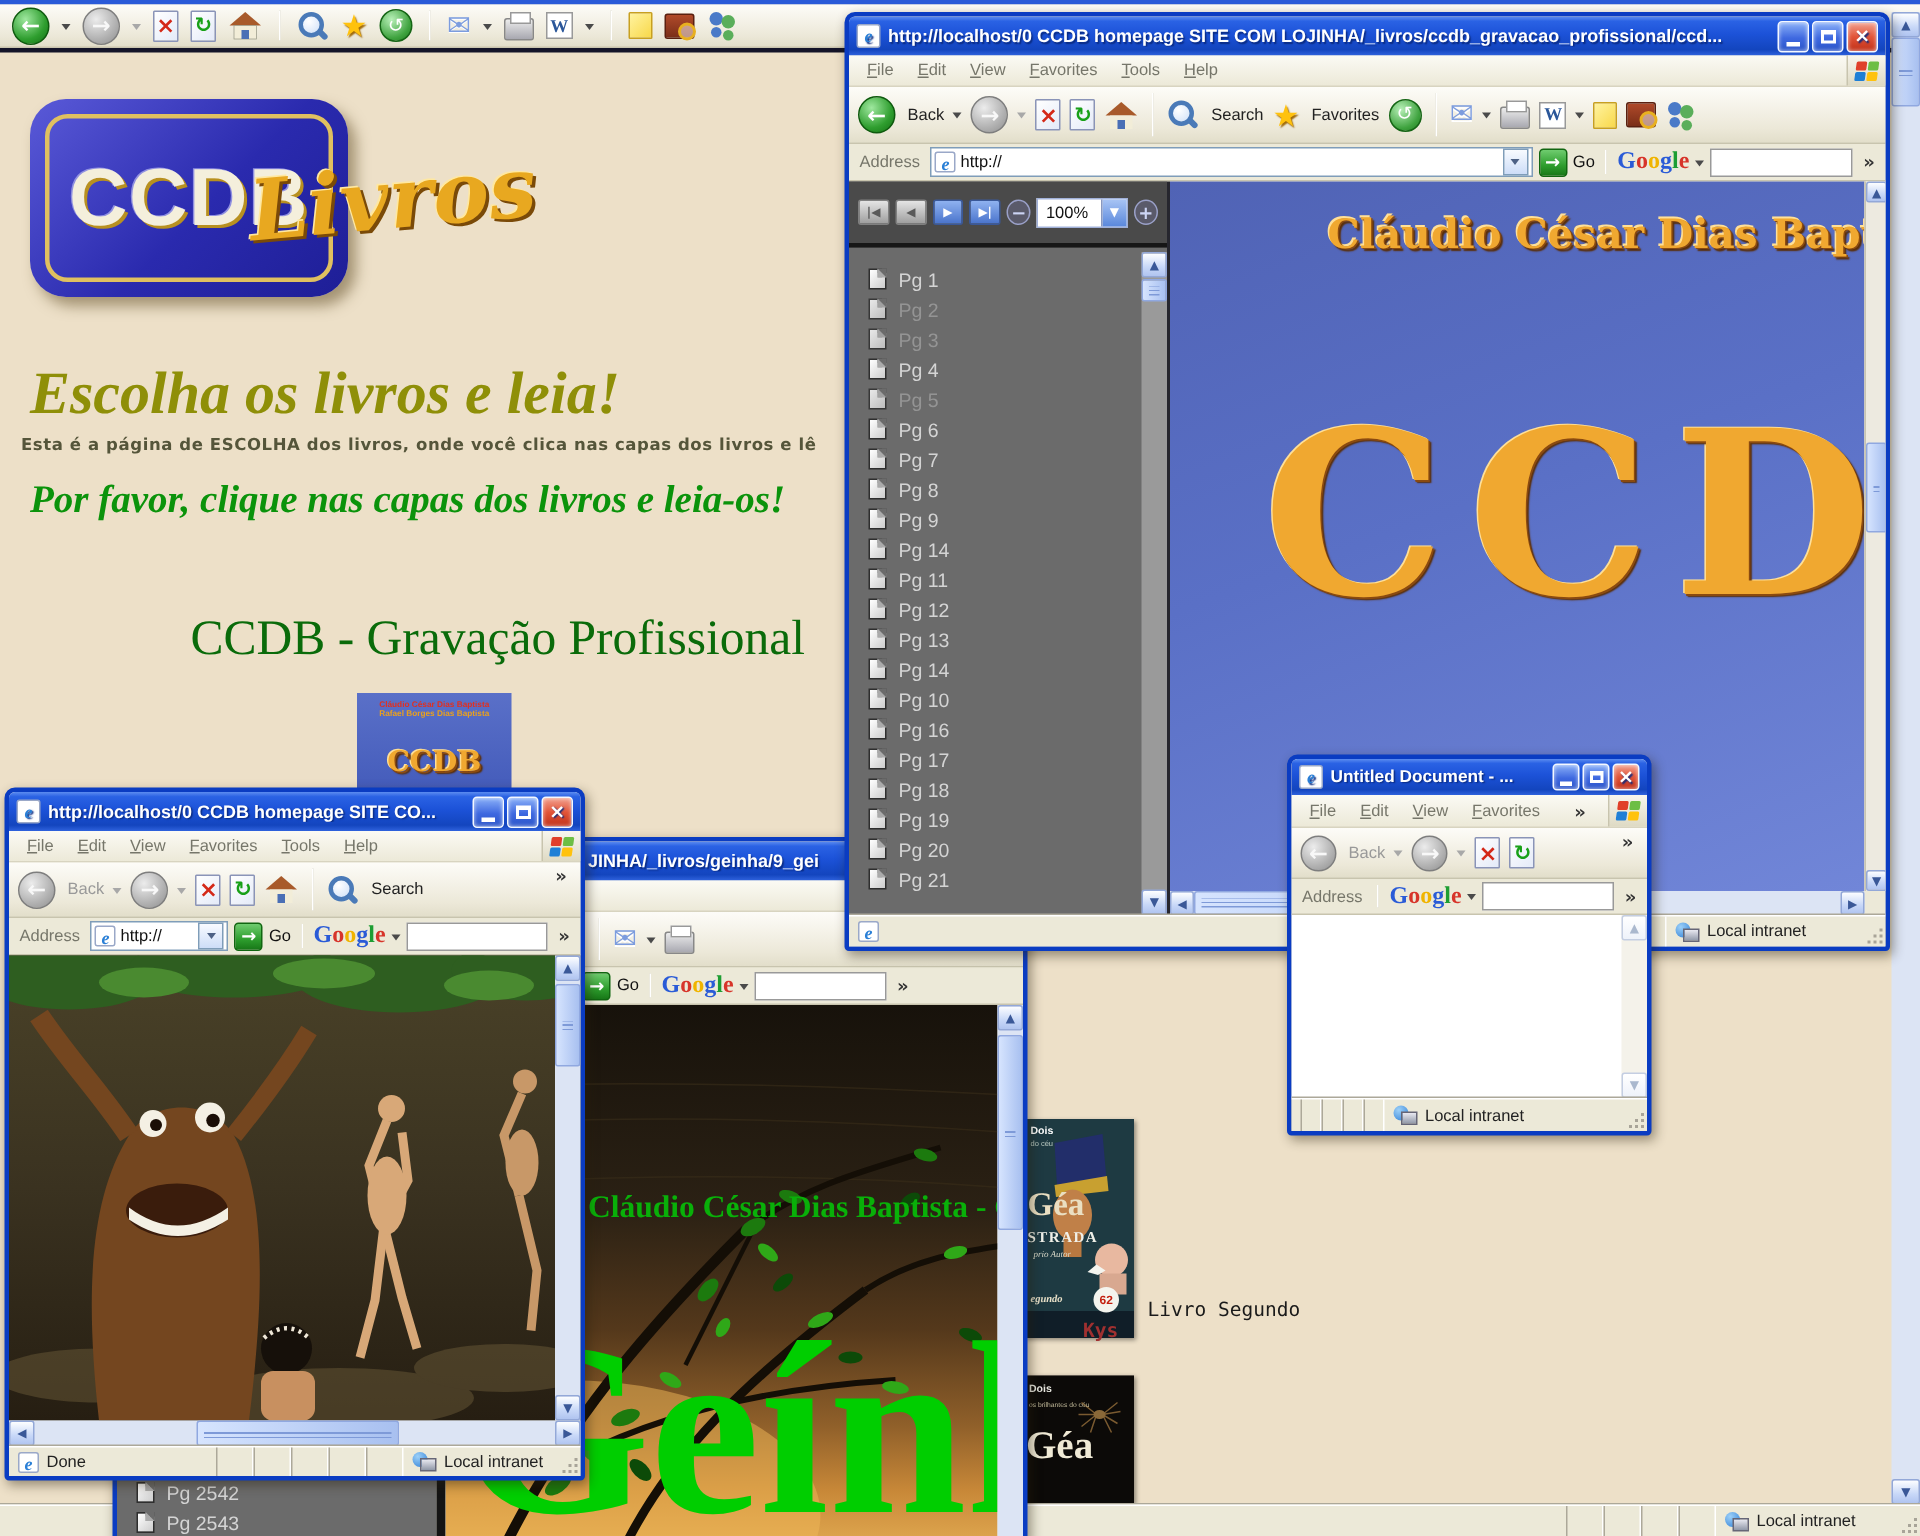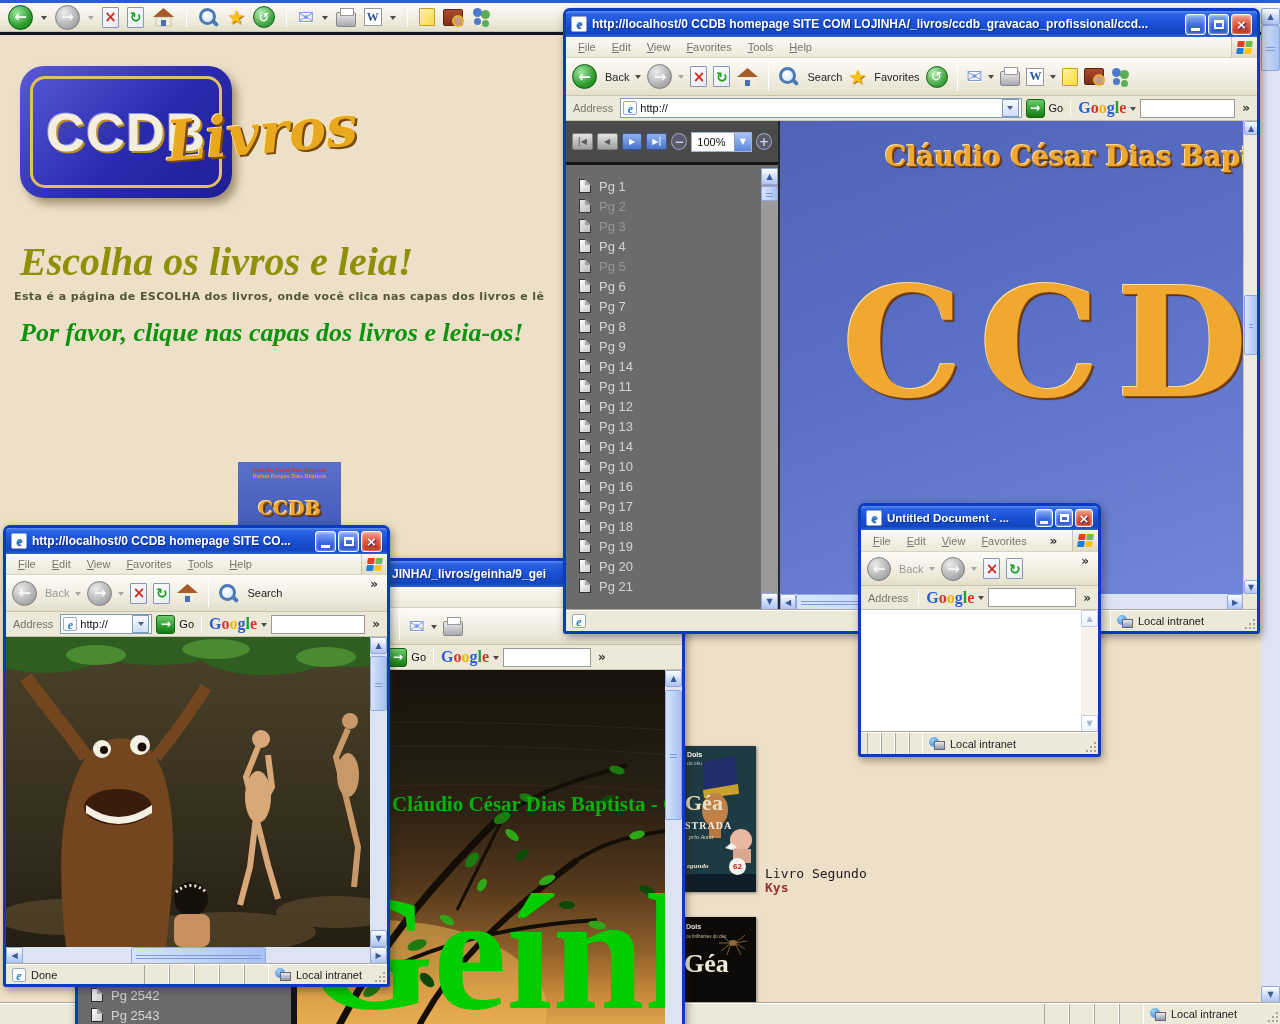--- a/index.html
+++ b/index.html
@@ -139,20 +139,21 @@
   <div class="abs" style="left:18px;top:58px;width:280px;height:160px">
     <div class="abs" style="left:2px;top:8px;width:212px;height:132px;border-radius:24px;background:linear-gradient(135deg,#5A5AD8,#2A2AAE 55%,#1E1E96);box-shadow:5px 6px 9px rgba(90,70,30,.5)">
       <div class="abs" style="left:10px;top:10px;right:10px;bottom:10px;border:3px solid #E0C060;border-radius:15px"></div>
       <div class="abs" style="left:0;top:0;width:100%;height:100%;display:grid;place-items:center;font:bold 54px 'Liberation Sans',sans-serif;color:#F4EFDC;text-shadow:2px 2px 0 #B89020,-1px -1px 0 #9090E0;letter-spacing:1px">CCDB</div>
     </div>
     <div class="abs" style="left:148px;top:42px;font:bold italic 56px 'DejaVu Serif',serif;color:#E8A820;text-shadow:2px 2px 0 #7A4A08,-1px -1px 0 #FFE8A0;transform:rotate(-5deg)">Livros</div>
   </div>
   <div class="abs" style="left:20px;top:238px;font:bold italic 40px 'Liberation Serif',serif;color:#8F8F08">Escolha os livros e leia!</div>
   <div class="abs" style="left:20px;top:318px;font:bold italic 26px 'Liberation Serif',serif;color:#0B930B">Por favor, clique nas capas dos livros e leia-os!</div>
   <div class="abs" style="left:14px;top:290px;font:bold 11px 'DejaVu Sans',sans-serif;color:#55553A;letter-spacing:.4px">Esta é a página de ESCOLHA dos livros, onde você clica nas capas dos livros e lê</div>
+  <div class="abs" style="left:127px;top:408px;font:33px 'Liberation Serif',serif;color:#0A6B0A;white-space:nowrap">CCDB - Gravação Profissional</div>
 
   <div class="abs" style="left:238px;top:462px;width:103px;height:78px;background:linear-gradient(#5A70C8,#4058B8);overflow:hidden">
     <div style="margin-top:5px;text-align:center;font:bold 5.5px 'Liberation Sans',sans-serif;color:#E03020">Cláudio César Dias Baptista</div>
     <div style="text-align:center;font:bold 5.5px 'Liberation Sans',sans-serif;color:#E8A020">Rafael Borges Dias Baptista</div>
     <div class="gothic" style="margin-top:18px;text-align:center;font-size:19px">CCDB</div>
   </div>
 
   <div class="abs" style="left:683px;top:746px;width:73px;height:146px;background:#1E3A42;overflow:hidden;box-shadow:1px 1px 3px rgba(0,0,0,.4)">
     <svg width="73" height="146" viewBox="0 0 73 146" style="position:absolute;left:0;top:0">
       <rect x="0" y="0" width="73" height="146" fill="#1E3A42"></rect>
@@ -168,21 +169,21 @@
     <div style="position:absolute;left:4px;top:5px;font:bold 7px 'Liberation Sans',sans-serif;color:#FFF">Dois</div>
     <div style="position:absolute;left:4px;top:14px;font:5px 'Liberation Sans',sans-serif;color:#B8C8C0">do céu</div>
     <div style="position:absolute;left:2px;top:44px;font:bold 22px 'Liberation Serif',serif;color:#EADFC2">Géa</div>
     <div style="position:absolute;left:2px;top:74px;font:bold 10px 'Liberation Serif',serif;color:#F0F0E8;letter-spacing:1px">STRADA</div>
     <div style="position:absolute;left:6px;top:88px;font:italic 6px 'Liberation Serif',serif;color:#D8D8C8">prio Autor</div>
     <div style="position:absolute;left:4px;top:116px;font:italic bold 7px 'Liberation Serif',serif;color:#E8E0C8">egundo</div>
     <div style="position:absolute;left:46px;top:112px;width:17px;height:17px;border-radius:50%;background:#F4F4EE;color:#C42010;font:bold 8px 'Liberation Sans',sans-serif;display:grid;place-items:center">62</div>
   </div>
 
   <div class="abs" style="left:765px;top:866px;font:13px 'DejaVu Sans Mono',monospace;color:#1A1A1A">Livro Segundo</div>
-  <div class="abs" style="left:765px;top:880px;font:bold 13px 'DejaVu Sans Mono',monospace;color:#A03030">Kys</div>
+  <div class="abs" style="left:722px;top:880px;font:bold 13px 'DejaVu Sans Mono',monospace;color:#A03030">Kys</div>
 
   <div class="abs" style="left:683px;top:917px;width:73px;height:86px;background:#0C0A08;overflow:hidden;box-shadow:1px 1px 3px rgba(0,0,0,.4)">
     <svg width="73" height="86" viewBox="0 0 73 86" style="position:absolute;left:0;top:0">
       <rect width="73" height="86" fill="#0C0A08"></rect>
       <g stroke="#7A5A30" stroke-width="1" fill="none">
         <path d="M48,26 l-10,-8 M48,26 l-12,0 M48,26 l-10,8 M48,26 l-4,12 M52,26 l10,-8 M52,26 l12,-2 M52,26 l10,6 M52,26 l6,12"></path>
       </g>
       <ellipse cx="50" cy="26" rx="4" ry="3" fill="#8A6838"></ellipse>
     </svg>
     <div style="position:absolute;left:3px;top:6px;font:bold 7px 'Liberation Sans',sans-serif;color:#E8E8E0">Dois</div>

